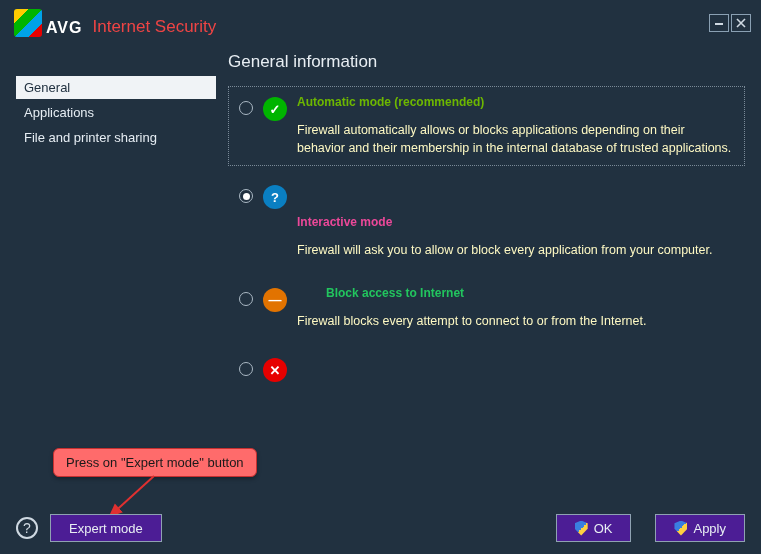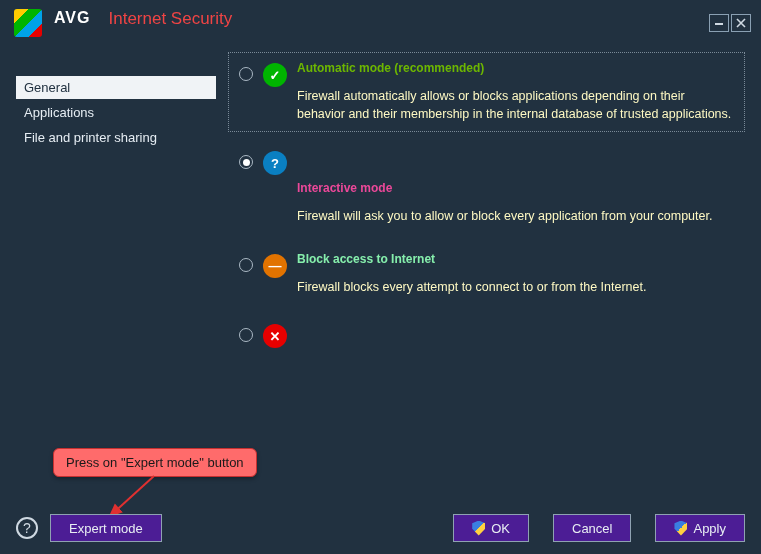--- a/index.html
+++ b/index.html
@@ -9,21 +9,21 @@
   font-family: "Segoe UI", Arial, sans-serif;
   color: #fff;
   font-size: 13px;
   position: relative;
 }
 .titlebar {
   display: flex; align-items: center;
   padding: 8px 10px 4px 14px;
   height: 42px;
 }
-.logo { display: flex; align-items: flex-start; gap: 12px; }
+.logo { display: flex; align-items: flex-end; gap: 4px; }
 .logo-icon {
   width: 28px; height: 28px;
   background: linear-gradient(135deg, #ffcc00 0 25%, #00b400 25% 50%, #00a2e8 50% 75%, #e60000 75% 100%);
   border-radius: 3px;
   display: inline-block;
 }
 .logo-text { font-weight: bold; font-size: 16px; letter-spacing: 1px; color: #fff; }
 .app-title { font-size: 17px; font-weight: 300; color: #ef4444; margin-left: 6px; }
 .winbtns { margin-left: auto; display: flex; gap: 2px; }
 .winbtn {
@@ -64,21 +64,21 @@
   color: #fff; font-weight: bold;
 }
 .ic-green { background: #00b400; }
 .ic-blue { background: #0a7fc2; }
 .ic-orange { background: #e27300; }
 .ic-red { background: #e60000; }
 .opt-body { flex: 1; }
 .opt-title { font-weight: bold; font-size: 12px; }
 .t-green { color: #6db700; }
 .t-blue { color: #ec4899; margin-top: 32px; }
-.t-white { color: #86efac; }
+.t-white { color: #22c55e; margin-left: 29px; }
 .t-red { color: #ff4d4d; }
 .opt-desc { color: #fef9c3; font-size: 12.5px; line-height: 1.4; margin-top: 13px; }
 
 .footer {
   position: absolute; left: 0; right: 0; bottom: 0;
   padding: 10px 16px 12px 16px;
   display: flex; align-items: center; gap: 12px;
 }
 .help-icon {
   width: 22px; height: 22px; border: 2px solid #cfd9e2;
@@ -135,20 +135,21 @@
   </div>
 </div>
 
 <div class="body-area">
   <div class="sidebar" id="sidebar">
       <div class="nav-item selected">General</div>
       <div class="nav-item">Applications</div>
       <div class="nav-item">File and printer sharing</div>
     </div>
   <div class="content">
+    <div class="section-title">General information</div>
     <div id="options">
         <div class="option selected">
           <div class="radio"></div>
           <div class="opt-icon ic-green">✓</div>
           <div class="opt-body">
             <div class="opt-title t-green">Automatic mode (recommended)</div>
             <div class="opt-desc">Firewall automatically allows or blocks applications depending on their behavior and their membership in the internal database of trusted applications.</div>
           </div>
         </div>
         <div class="option">
@@ -186,19 +187,18 @@
 </svg>
 
 <div class="footer">
   <div class="help-icon">?</div>
   <button class="btn">Expert mode</button>
   <div class="footer-right">
     <button class="btn">
       <span class="shield-icon"></span>
       <span>OK</span>
     </button>
-    <button class="btn">Cancel</button>
     <button class="btn">
       <span class="shield-icon"></span>
       <span>Apply</span>
     </button>
   </div>
 </div>
 
 </body></html>

